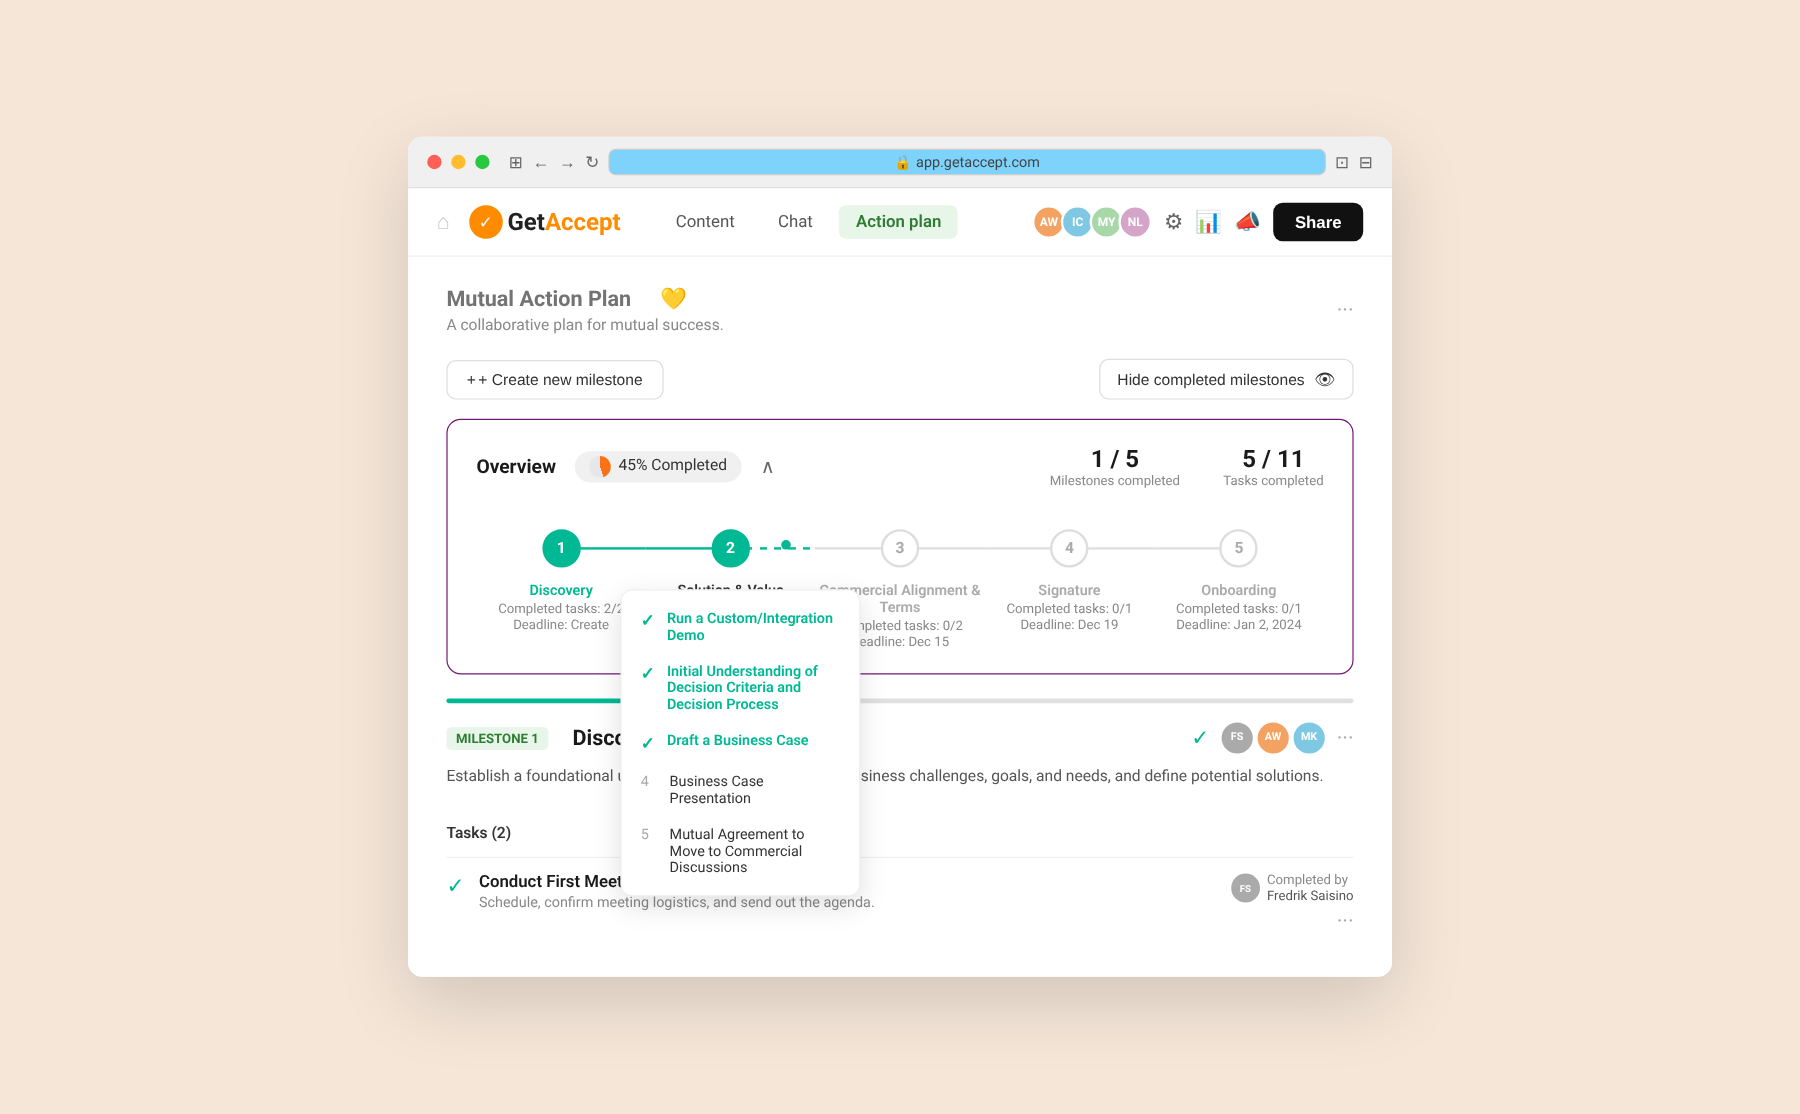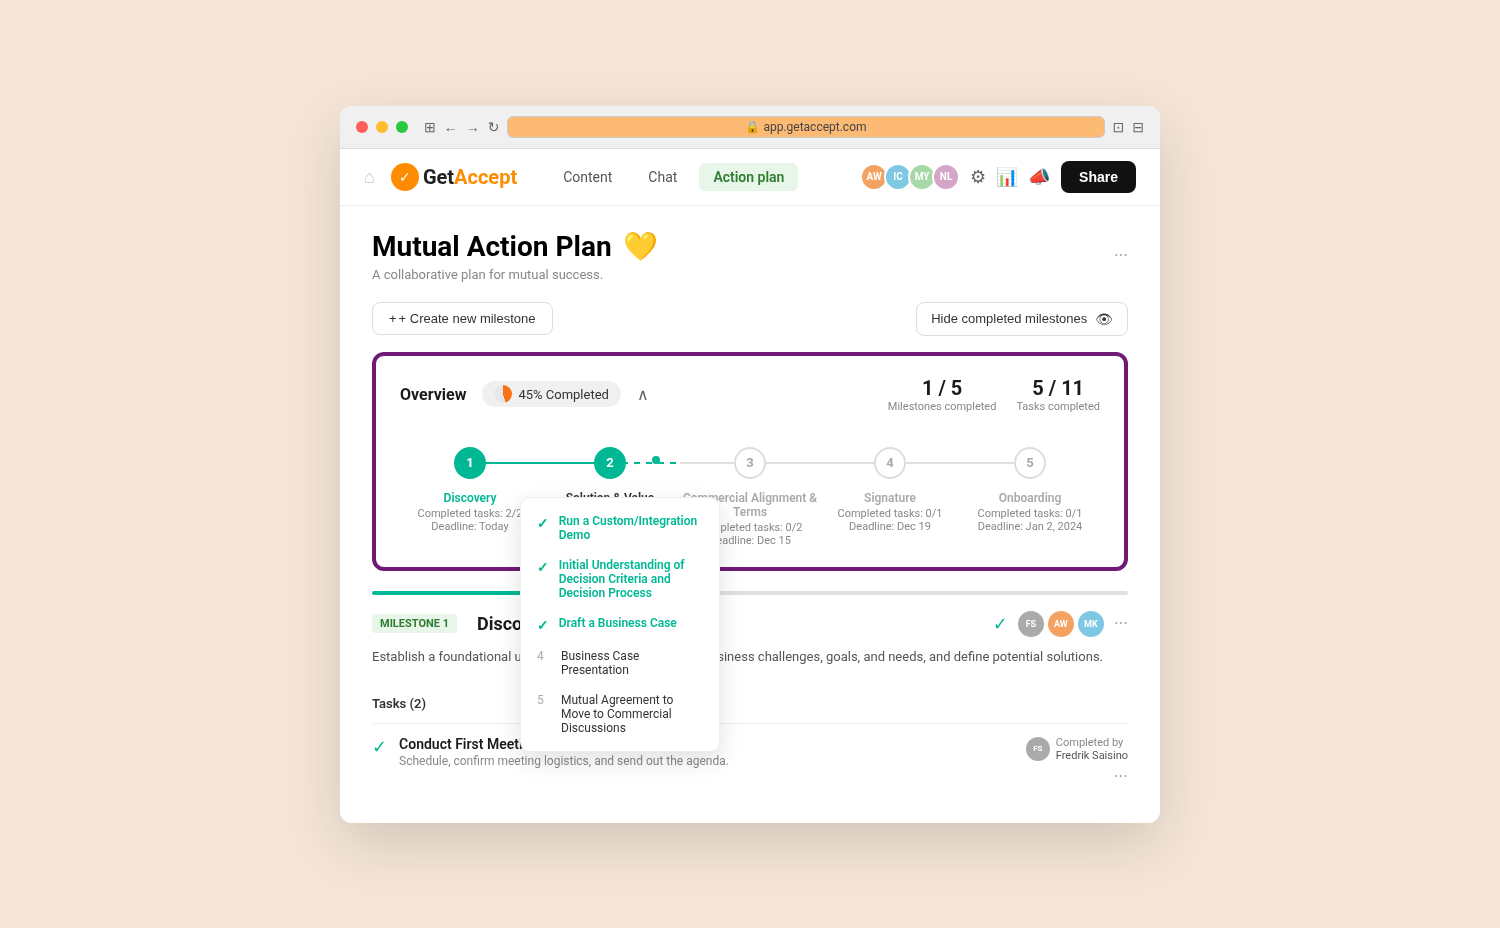--- a/index.html
+++ b/index.html
@@ -43,21 +43,21 @@
       gap: 8px;
       margin-left: 8px;
     }
     .nav-icon {
       color: #666;
       font-size: 14px;
       cursor: pointer;
     }
     .address-bar {
       flex: 1;
-      background: #fdba74;
+      background: #7dd3fc;
       border: 1px solid #ccc;
       border-radius: 6px;
       padding: 3px 20px;
       font-size: 12px;
       color: #444;
       text-align: center;
     }
     .browser-actions {
       display: flex;
       gap: 8px;
@@ -155,26 +155,26 @@
       font-size: 14px;
       font-weight: 600;
       cursor: pointer;
     }
     
     .main-content {
       padding: 24px 32px;
       background: #fff;
     }
     .page-title {
-      font-size: 28px;
-      font-weight: 700;
-      color: #000000;
-      display: flex;
-      align-items: center;
-      gap: 12px;
+      font-size: 18px;
+      font-weight: 700;
+      color: #737373;
+      display: flex;
+      align-items: center;
+      gap: 24px;
     }
     .page-subtitle {
       font-size: 13px;
       color: #888;
       margin-top: 4px;
     }
     .toolbar {
       display: flex;
       justify-content: space-between;
       align-items: center;
@@ -200,21 +200,21 @@
       font-size: 13px;
       color: #333;
       cursor: pointer;
       border: 1px solid #ddd;
       border-radius: 8px;
       padding: 8px 14px;
       background: #fff;
     }
     
     .overview-card {
-      border: 4px solid #701a75;
+      border: 1px solid #701a75;
       border-radius: 12px;
       padding: 20px 24px;
       background: #fff;
     }
     .overview-header {
       display: flex;
       align-items: center;
       justify-content: space-between;
     }
     .overview-left {
@@ -242,21 +242,21 @@
       border-radius: 50%;
       background: conic-gradient(#f97316 0% 45%, #e5e7eb 45% 100%);
     }
     .chevron-up {
       color: #666;
       font-size: 16px;
       cursor: pointer;
     }
     .stats-right {
       display: flex;
-      gap: 20px;
+      gap: 36px;
       text-align: center;
     }
     .stat-item .stat-num {
       font-size: 20px;
       font-weight: 700;
       color: #1a1a1a;
     }
     .stat-item .stat-label {
       font-size: 11px;
       color: #888;
@@ -532,21 +532,21 @@
       <div style="position:relative;">
         <div class="timeline">
 
           <div class="timeline-step">
             <div style="position:relative;width:100%;display:flex;align-items:center;justify-content:center;">
               <div class="step-circle step-done">1</div>
               <div style="position:absolute;left:50%;right:0;top:15px;height:2px;background:#00b894;z-index:1;"></div>
             </div>
             <span class="step-name green">Discovery</span>
             <span class="step-tasks">Completed tasks: 2/2</span>
-            <span class="step-deadline">Deadline: Today</span>
+            <span class="step-deadline">Deadline: Create</span>
           </div>
 
           <div class="timeline-step">
             <div style="position:relative;width:100%;display:flex;align-items:center;justify-content:center;">
               <div style="position:absolute;right:50%;left:0;top:15px;height:2px;background:#00b894;z-index:1;"></div>
               <div class="step-circle step-active">2</div>
               <div style="position:absolute;left:50%;right:0;top:15px;height:2px;background:repeating-linear-gradient(90deg,#00b894 0,#00b894 6px,transparent 6px,transparent 12px);z-index:1;"></div>
             </div>
             <span class="step-name black">Solution &amp; Value Alignment</span>
             <span class="step-tasks">Completed tasks: 3/5</span>

